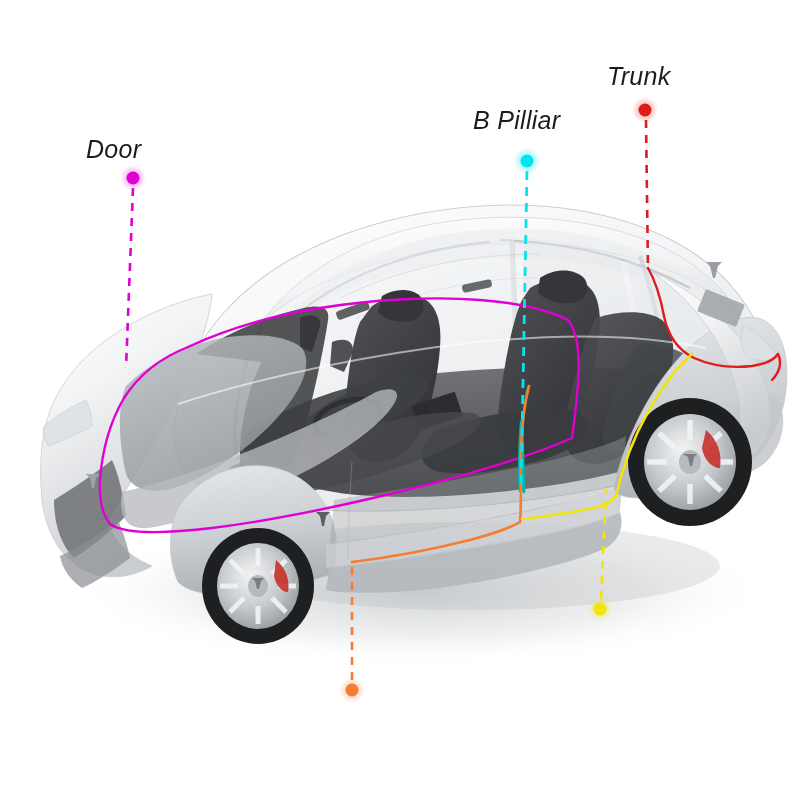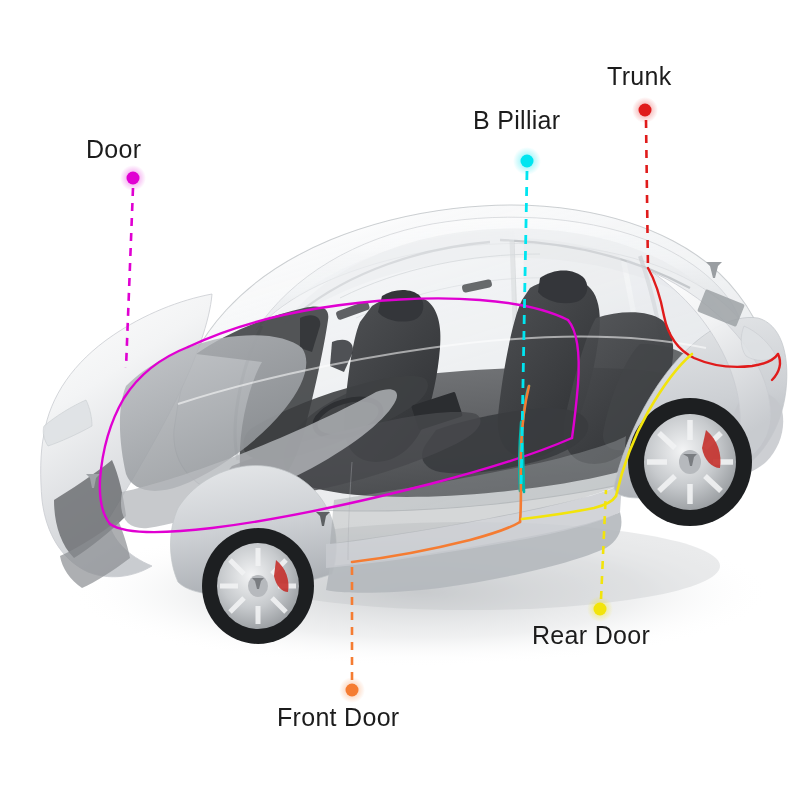--- a/index.html
+++ b/index.html
@@ -28,20 +28,21 @@
   }
   .label {
     position: absolute;
     font-family: "Liberation Sans", sans-serif;
     font-size: 25px;
     font-weight: 400;
     color: #1c1c1c;
     letter-spacing: 0.3px;
     white-space: nowrap;
     line-height: 1;
+    font-style: italic;
   }
   .lbl-frunk      { left: 86px;  top: 137px; }
   .lbl-bpillar    { left: 473px; top: 108px; }
   .lbl-trunk      { left: 607px; top: 64px;  }
   .lbl-frontdoor  { left: 277px; top: 705px; }
   .lbl-reardoor   { left: 532px; top: 623px; }
 </style>
 </head>
 <body>
 
@@ -376,17 +377,15 @@
       <circle cx="600" cy="609" r="6.5" fill="#f2e40b"></circle>
     </g>
   </svg>
 
   <div class="label lbl-frunk">Door</div>
 
   <div class="label lbl-bpillar">B Pilliar</div>
 
   <div class="label lbl-trunk">Trunk</div>
 
-  <div class="label lbl-frontdoor">Front Door</div>
-
-  <div class="label lbl-reardoor">Rear Door</div>
+
 
 </div>
 
 </body></html>

